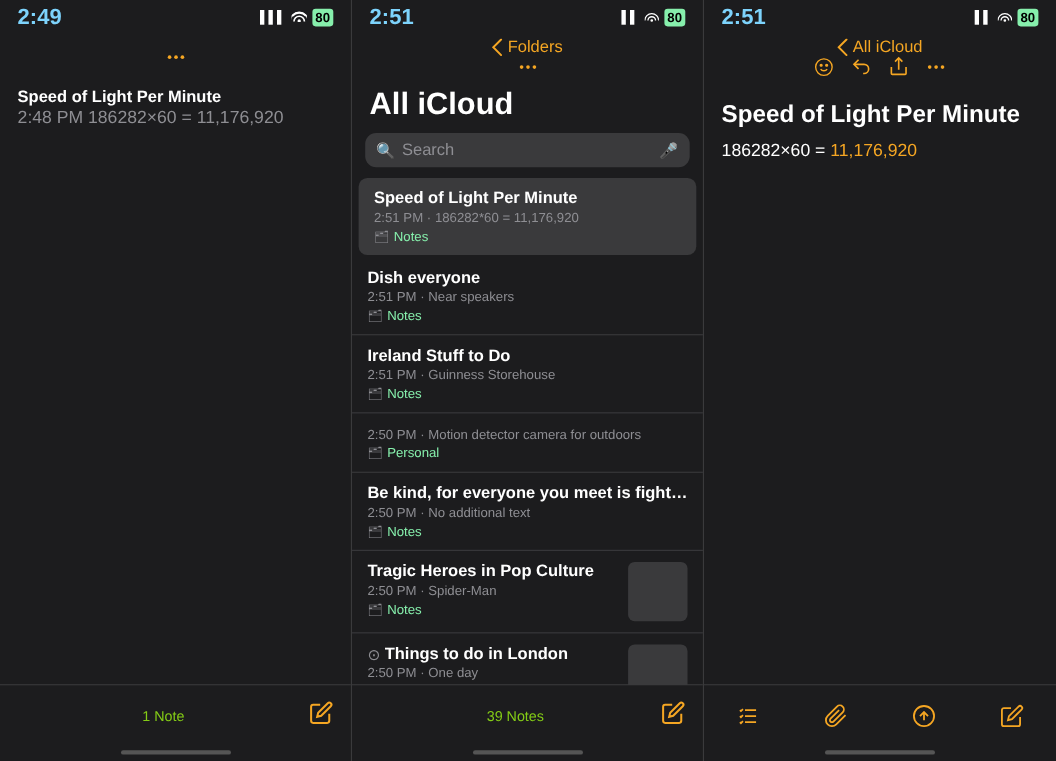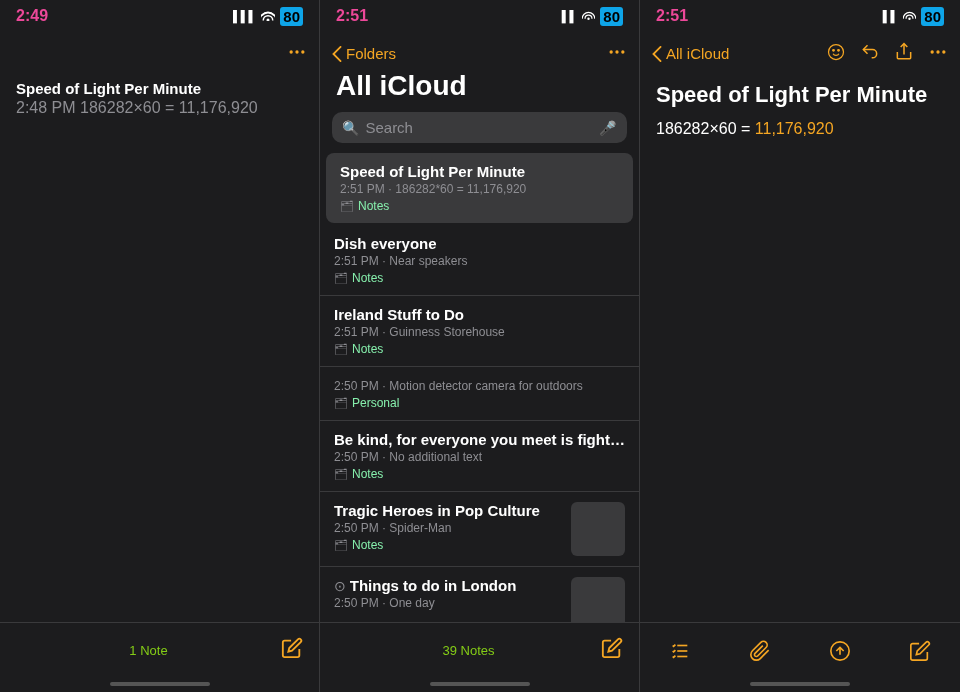--- a/index.html
+++ b/index.html
@@ -44,49 +44,50 @@
 
     
     .status-bar {
       display: flex;
       justify-content: space-between;
       align-items: center;
       padding: 6px 16px 4px;
       height: 30px;
     }
     .status-time {
-      font-size: 16px;
+      font-size: 20px;
       font-weight: 600;
-      color: #ec4899;
+      color: #7dd3fc;
     }
     .status-icons {
       display: flex;
       align-items: center;
       gap: 5px;
     }
     .status-icon {
       color: #fff;
       font-size: 11px;
     }
     .battery-badge {
-      background: #0ea5e9;
+      background: #86efac;
       color: #000;
-      font-size: 15px;
+      font-size: 12px;
       font-weight: 700;
       border-radius: 3px;
       padding: 1px 3px;
     }
 
     
     .toolbar {
       display: flex;
       justify-content: flex-end;
-      align-items: flex-end;
+      align-items: center;
       padding: 4px 12px;
       min-height: 36px;
+      flex-direction: column;
     }
     .toolbar-btn {
       background: none;
       border: none;
       cursor: pointer;
       display: flex;
       align-items: center;
       gap: 4px;
       color: #f5a623;
       font-size: 15px;

